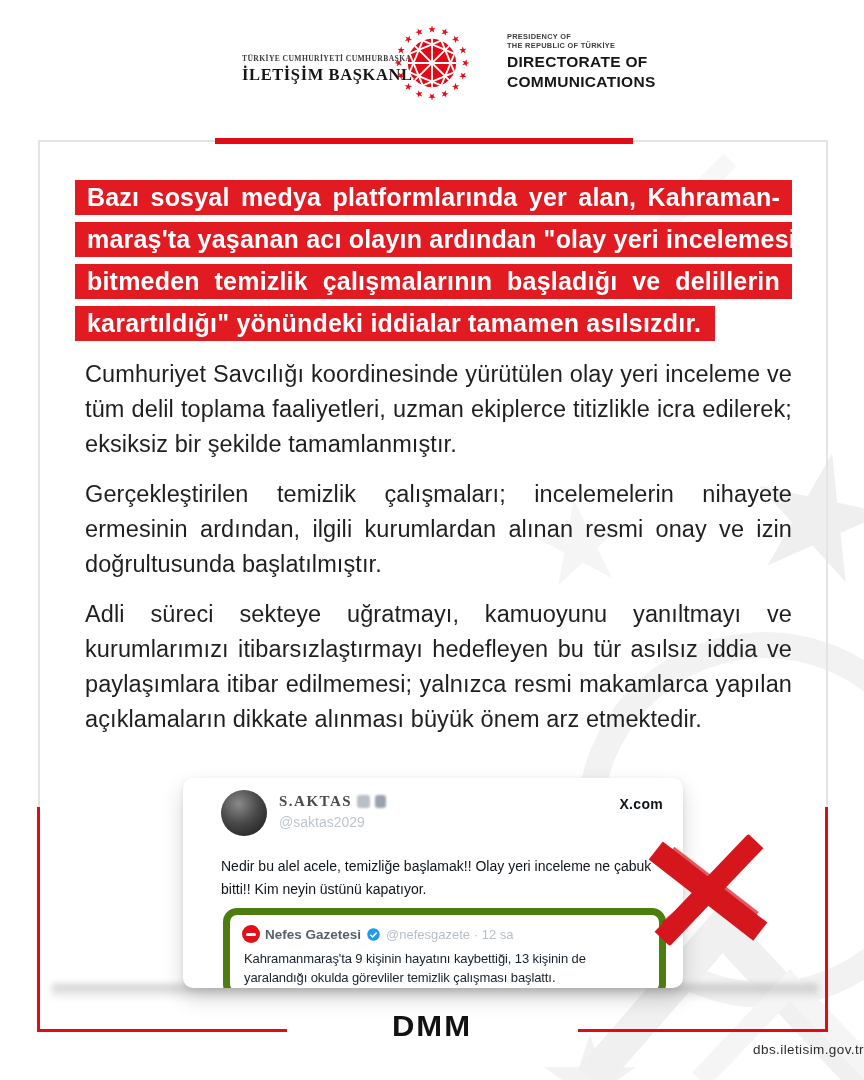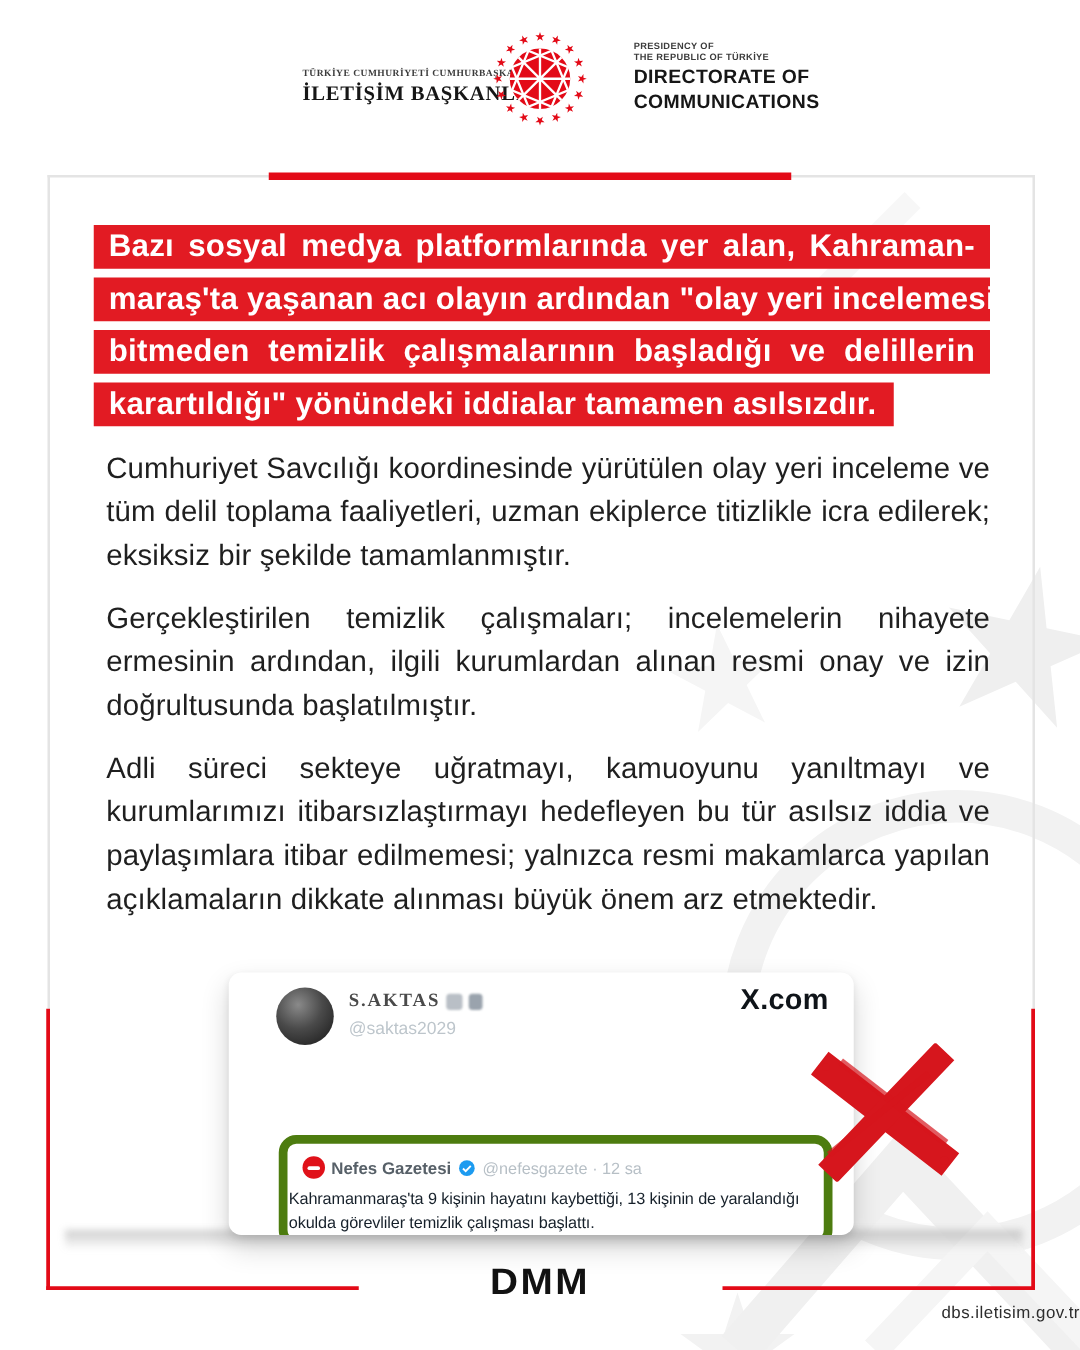--- a/index.html
+++ b/index.html
@@ -52,32 +52,32 @@
   .t-avatar {
     position:absolute; left:38px; top:12px; width:46px; height:46px; border-radius:50%;
     background:radial-gradient(circle at 38% 30%, #8a8a8a 0%, #4a4a4a 45%, #161616 100%);
   }
   .t-namerow { position:absolute; left:96px; top:15px; display:flex; align-items:center; gap:5px; }
   .t-name { font-family:"Liberation Serif", serif; font-weight:700; font-size:15px; letter-spacing:1.5px; color:#2b2b2b; }
   .soft-blur { filter:blur(.6px); opacity:.85; }
   .badge-blob { display:inline-block; width:13px; height:13px; border-radius:3px; background:#b9bfc6; filter:blur(1px); }
   .badge-blob.b2 { background:#9aa3ad; width:11px; height:13px; }
   .t-handle { position:absolute; left:96px; top:36px; font-size:14px; color:#b2bcc3; }
-  .t-source { position:absolute; right:20px; top:8px; font-size:23px; font-weight:800; color:#0f1419; letter-spacing:.3px; }
+  .t-source { position:absolute; right:20px; top:18px; font-size:14px; font-weight:800; color:#0f1419; letter-spacing:.3px; }
   .t-text { position:absolute; left:38px; top:77px; width:445px; font-size:14px; line-height:23px; color:#0f1419; }
   .quote {
     position:absolute; left:40px; top:130px; width:443px; height:90px;
     border:7px solid #4d7c0f; border-radius:14px; background:#fff;
   }
   .q-head { display:flex; align-items:center; gap:5px; padding:10px 12px 0 12px; }
   .q-avatar { width:18px; height:18px; border-radius:50%; background:#e01119; position:relative; flex:0 0 auto; }
   .q-avatar::after { content:""; position:absolute; left:4px; top:7.5px; width:10px; height:3px; border-radius:2px; background:#fff; }
   .q-name { font-size:13.5px; font-weight:700; color:#3a454e; }
   .q-meta { font-size:13px; color:#aab4bc; }
-  .q-text { margin:6px 12px 0 1px; font-size:13px; line-height:19px; letter-spacing:-.1px; color:#16202a; }
+  .q-text { margin:6px 12px 0 14px; font-size:13px; line-height:19px; letter-spacing:-.1px; color:#16202a; }
   .redx { position:absolute; left:650px; top:836px; width:118px; height:108px; z-index:5; transform:rotate(-2deg); }
   
   .dmm { position:absolute; left:0; right:0; top:1008px; z-index:3; text-align:center; }
   .dmm .logo { font-size:31px; font-weight:900; letter-spacing:2px; color:#121212; transform:scaleY(.95); display:inline-block; }
   .dmm-url { position:absolute; left:0; right:0; top:1042px; z-index:3; text-align:right; font-size:13.5px; letter-spacing:.4px; color:#2c2c2c; }
 </style>
 </head>
 <body>
 
 <div class="page">
@@ -157,20 +157,21 @@
   <div class="tweet-shadow"></div>
   <div class="tweet">
     <div class="t-avatar"></div>
     <div class="t-namerow">
       <span class="t-name soft-blur">S.AKTAS</span>
       <span class="badge-blob"></span>
       <span class="badge-blob b2"></span>
     </div>
     <div class="t-handle soft-blur">@saktas2029</div>
     <div class="t-source">X.com</div>
+    <div class="t-text">Nedir bu alel acele, temizliğe başlamak!! Olay yeri inceleme ne çabuk bitti!! Kim neyin üstünü kapatıyor.</div>
 
     <div class="quote">
       <div class="q-head">
         <span class="q-avatar"></span>
         <span class="q-name soft-blur">Nefes Gazetesi</span>
         <svg width="15" height="15" viewBox="0 0 24 24">
           <circle cx="12" cy="12" r="10" fill="#1d9bf0"></circle>
           <path d="M7 12.5 L10.5 16 L17 9" stroke="#fff" stroke-width="2.4" fill="none"></path>
         </svg>
         <span class="q-meta soft-blur">@nefesgazete · 12 sa</span>

